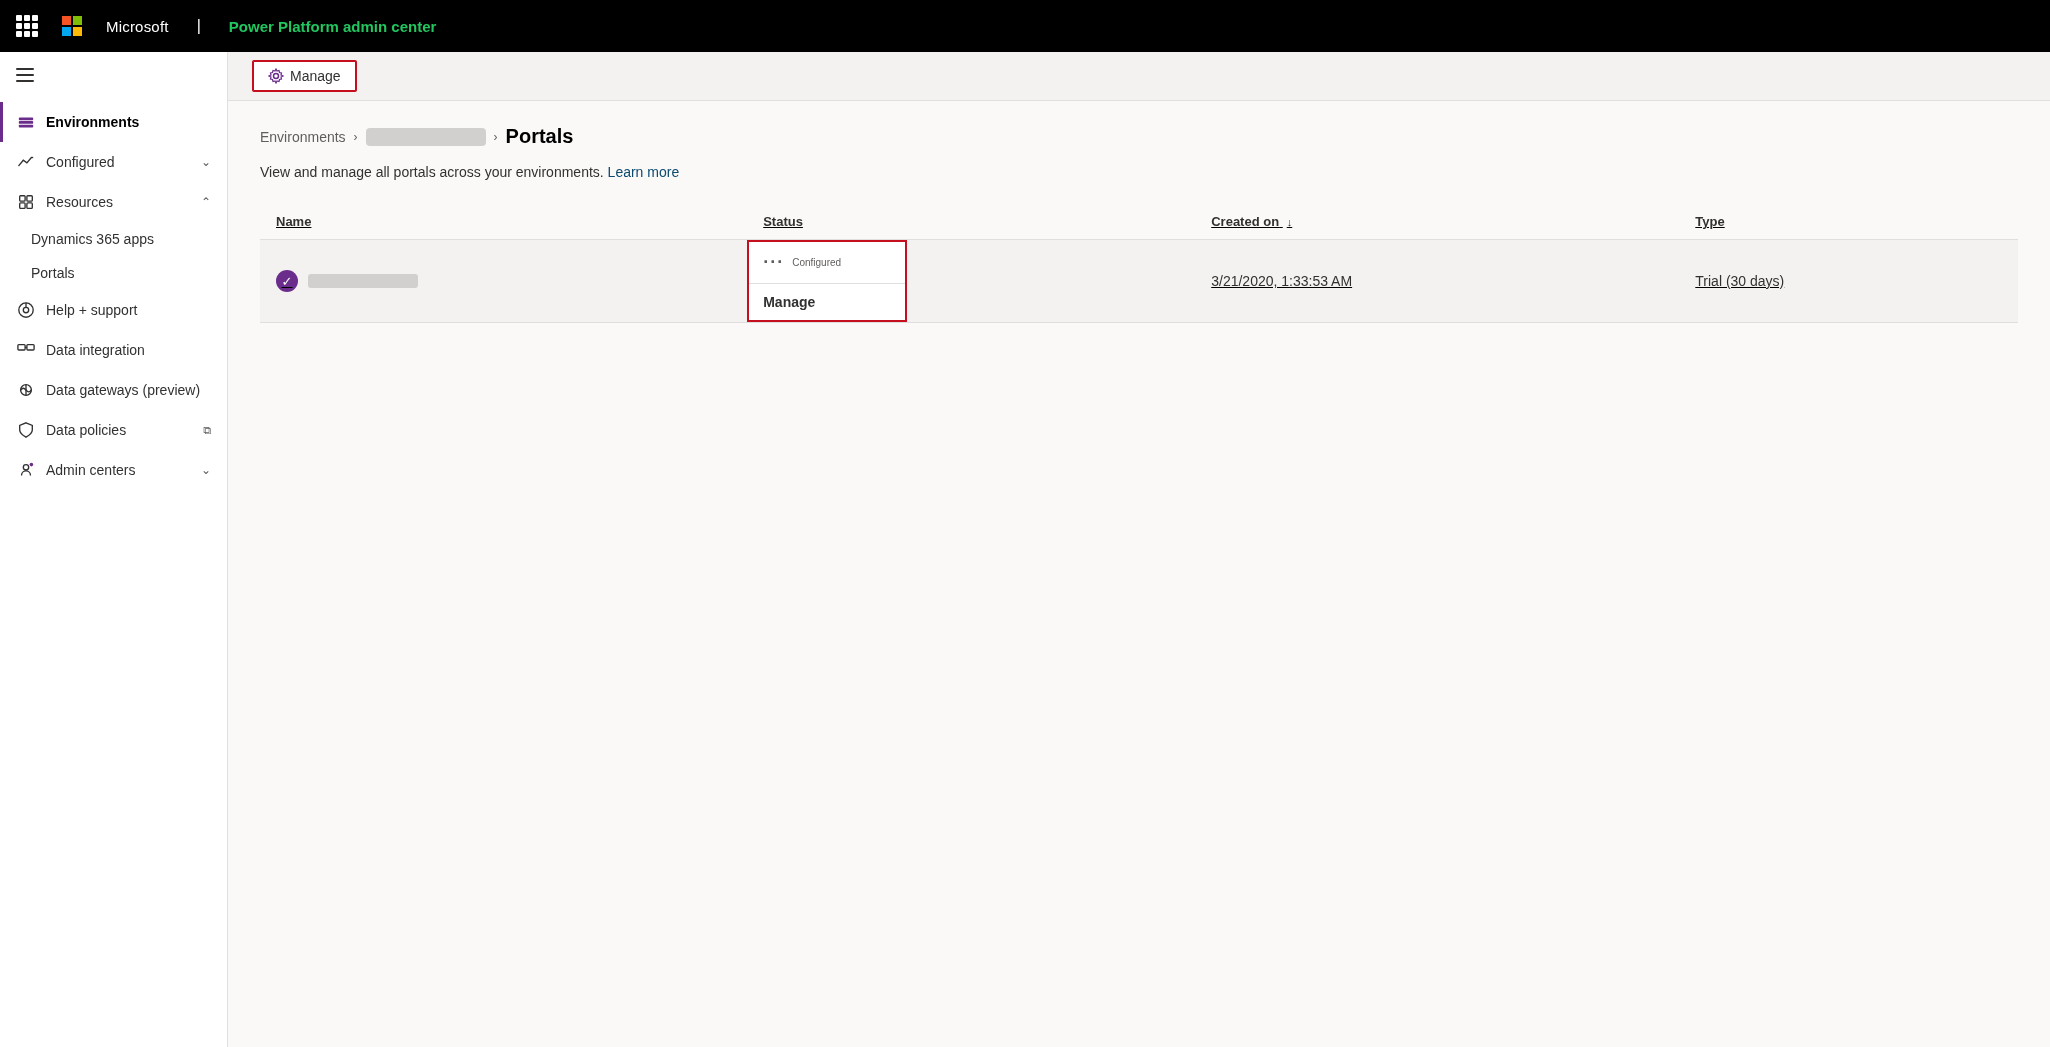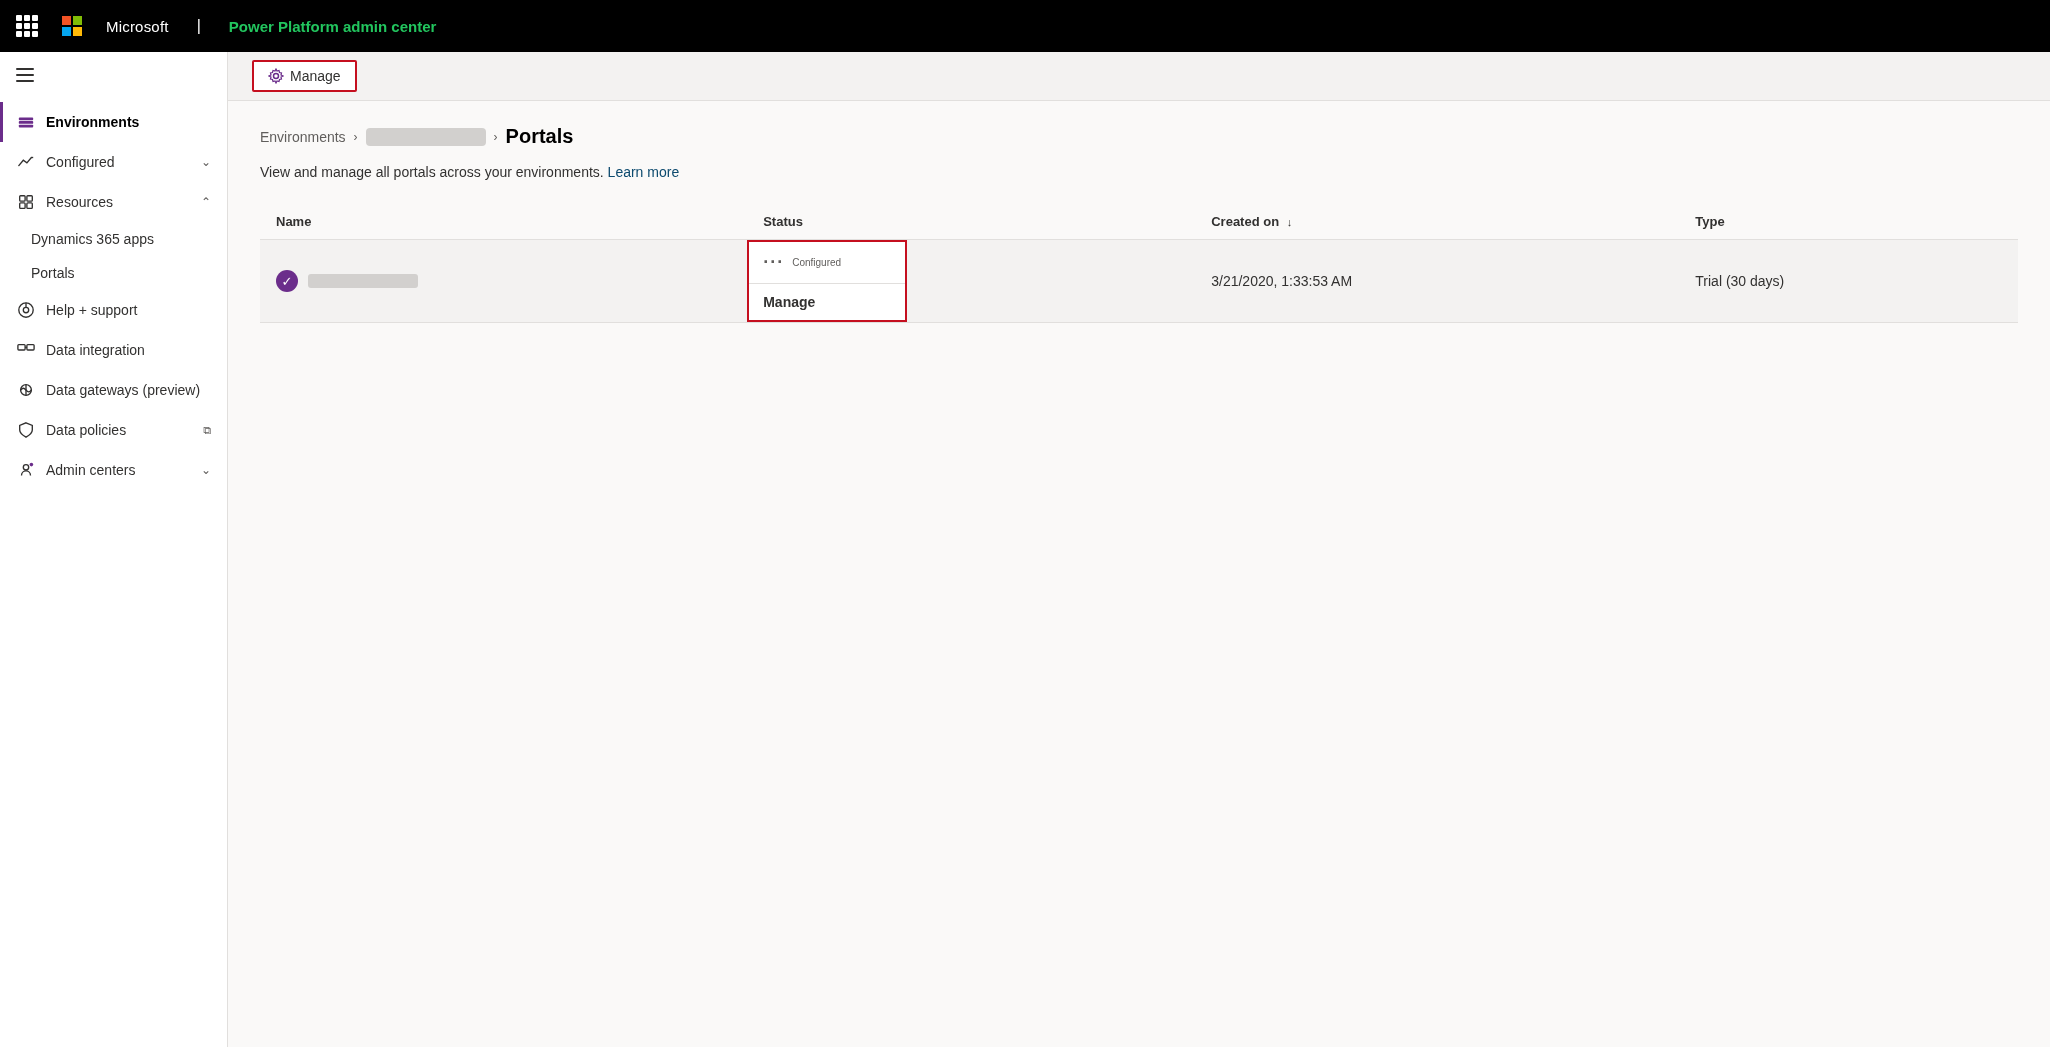--- a/index.html
+++ b/index.html
@@ -178,20 +178,21 @@
       color: #0c4a6e;
       cursor: pointer;
       text-decoration: none;
     }
 
     
     .portals-table {
       width: 100%;
       border-collapse: collapse;
       background: #be185d;
+      text-decoration: underline;
     }
     .portals-table th {
       font-size: 13px;
       font-weight: 600;
       color: #323130;
       text-align: left;
       padding: 10px 16px;
       border-bottom: 1px solid #e1dfdd;
       background: #faf9f8;
     }

